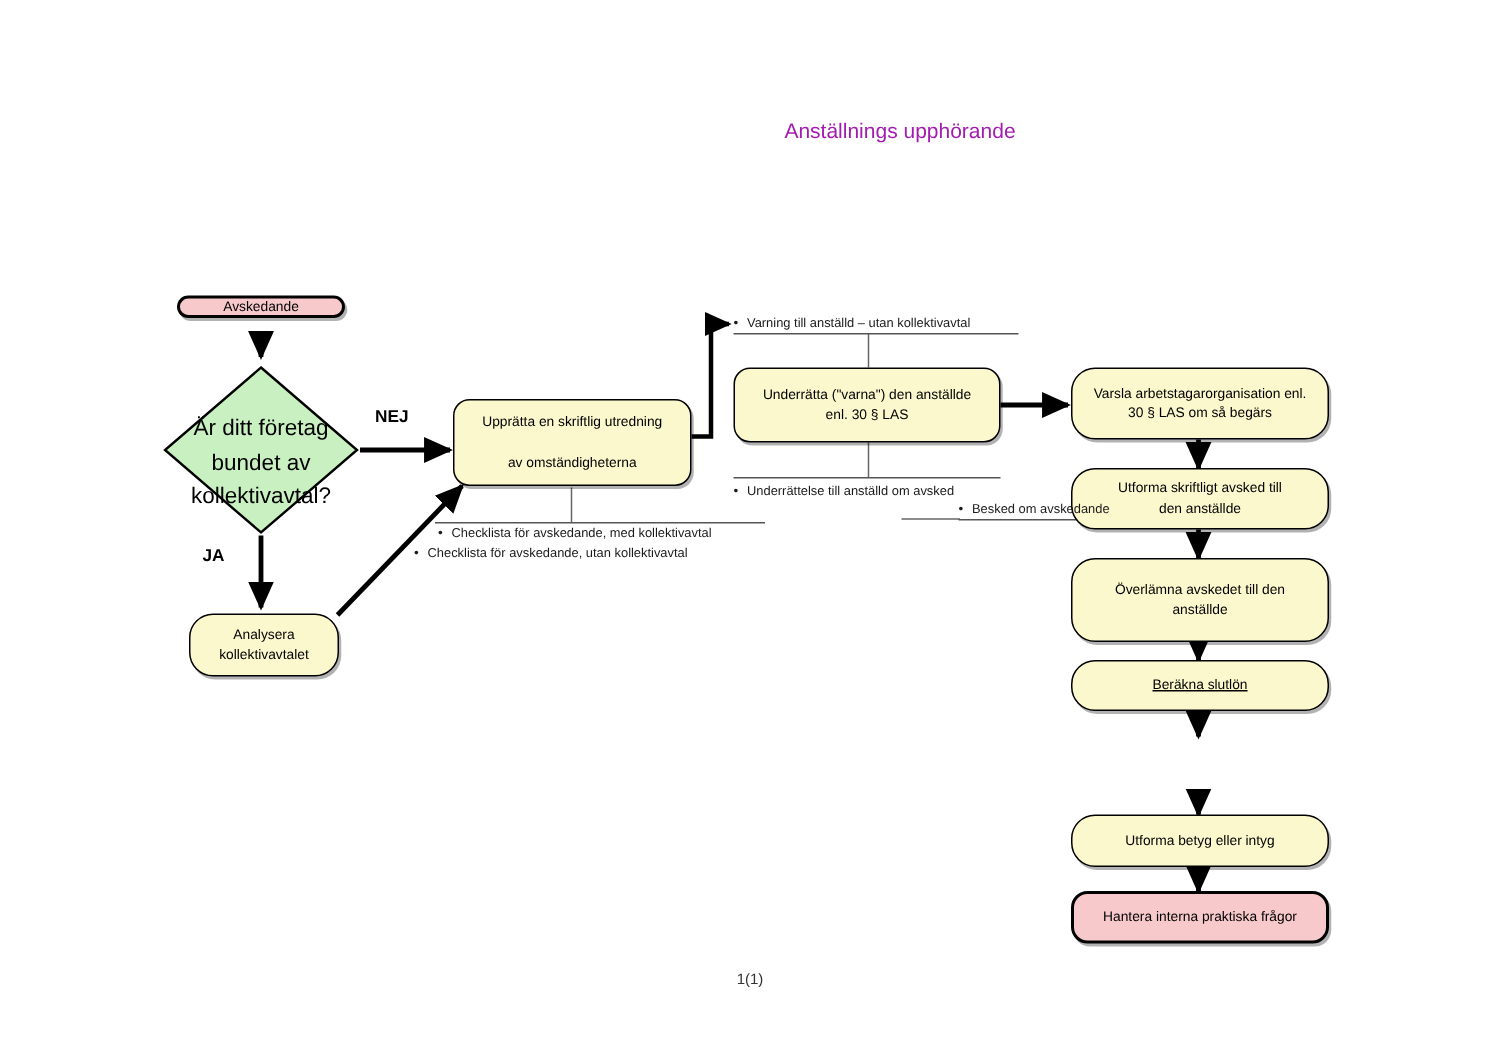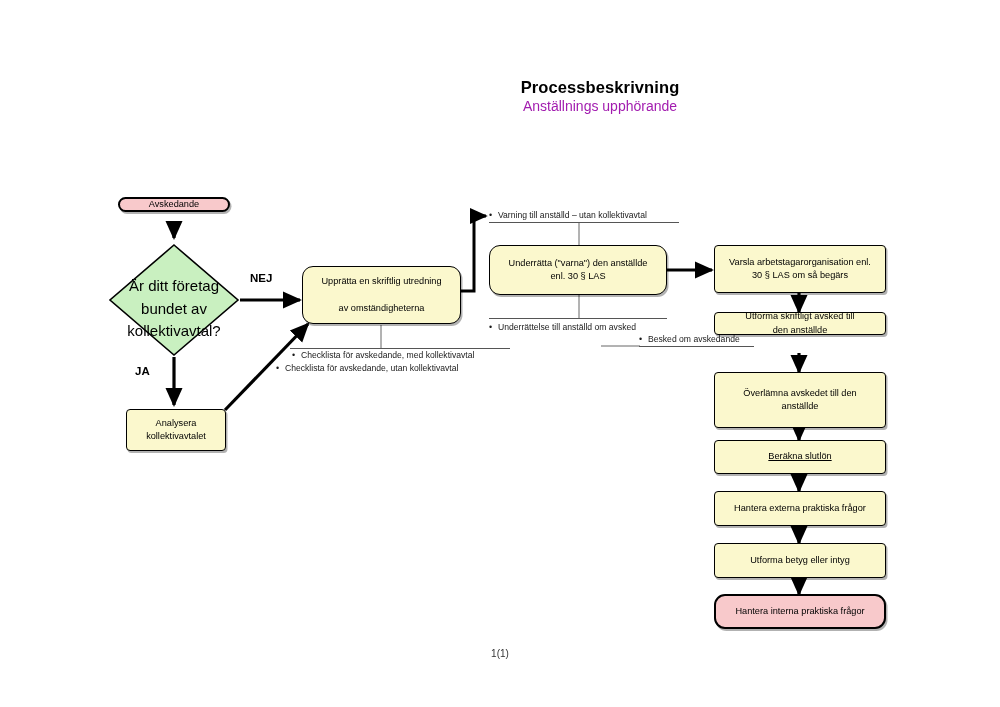--- a/index.html
+++ b/index.html
@@ -58,21 +58,21 @@
 
   .terminator {
     background: #f8c9cb;
     border: 2.6px solid #000000;
     border-radius: 22px;
     box-shadow: 1.5px 2px 0 rgba(0,0,0,0.30);
   }
   .process {
     background: #fbf8cd;
     border: 1.3px solid #000000;
-    border-radius: 4px;
+    border-radius: 16px;
     box-shadow: 1.5px 2px 0 rgba(0,0,0,0.30);
   }
   .process-lg { border-radius: 11px; }
 
   
   #decision-shape {
     position: absolute;
     left: 108px;
     top: 243px;
     width: 132px;
@@ -141,21 +141,20 @@
     font-size: 10px;
     color: #333333;
   }
 </style>
 </head>
 <body>
 
 <div id="page">
 
   <div id="title-block">
-    <div id="doc-title">Processbeskrivning</div>
     <div id="doc-subtitle">Anställnings upphörande</div>
   </div>
 
   <svg id="wires" viewBox="0 0 1000 707">
     <defs>
       <marker id="arrow" markerWidth="7" markerHeight="7" refX="5.4" refY="3" orient="auto" markerUnits="strokeWidth">
         <path d="M0,0.3 L6,3 L0,5.7 z" fill="#000000"></path>
       </marker>
       <marker id="arrow-sm" markerWidth="8" markerHeight="8" refX="6" refY="3" orient="auto" markerUnits="strokeWidth">
         <path d="M0,0.5 L6,3 L0,5.5 z" fill="#000000"></path>
@@ -226,41 +225,38 @@
     </span>
   </div>
 
   <div class="node process" id="node-varsla" style="left:714px; top:245px; width:172px; height:48px;">
     <span class="label">
       <span>Varsla arbetstagarorganisation enl.</span><br>
       <span>30 § LAS om så begärs</span>
     </span>
   </div>
 
-  <div class="node process" id="node-utforma" style="left:714px; top:312px; width:172px; height:23px;">
+  <div class="node process" id="node-utforma" style="left:714px; top:312px; width:172px; height:41px;">
     <span class="label">
       <span>Utforma skriftligt avsked till</span><br>
       <span>den anställde</span>
     </span>
   </div>
 
   <div class="node process" id="node-overlamna" style="left:714px; top:372px; width:172px; height:56px;">
     <span class="label">
       <span>Överlämna avskedet till den</span><br>
       <span>anställde</span>
     </span>
   </div>
 
   <div class="node process" id="node-berakna" style="left:714px; top:440px; width:172px; height:34px;text-decoration:underline;">
     <span class="label">Beräkna slutlön</span>
   </div>
 
-  <div class="node process" id="node-externa" style="left:714px; top:491px; width:172px; height:35px;">
-    <span class="label">Hantera externa praktiska frågor</span>
-  </div>
 
   <div class="node terminator" id="node-interna" style="left:714px; top:594px; width:172px; height:35px; border-radius:11px;">
     <span class="label">Hantera interna praktiska frågor</span>
   </div>
 
   <div class="node process" id="node-betyg" style="left:714px; top:543px; width:172px; height:35px;">
     <span class="label">Utforma betyg eller intyg</span>
   </div>
 
   <div class="annot" id="annot-varning" style="left:489px; top:209px;">

